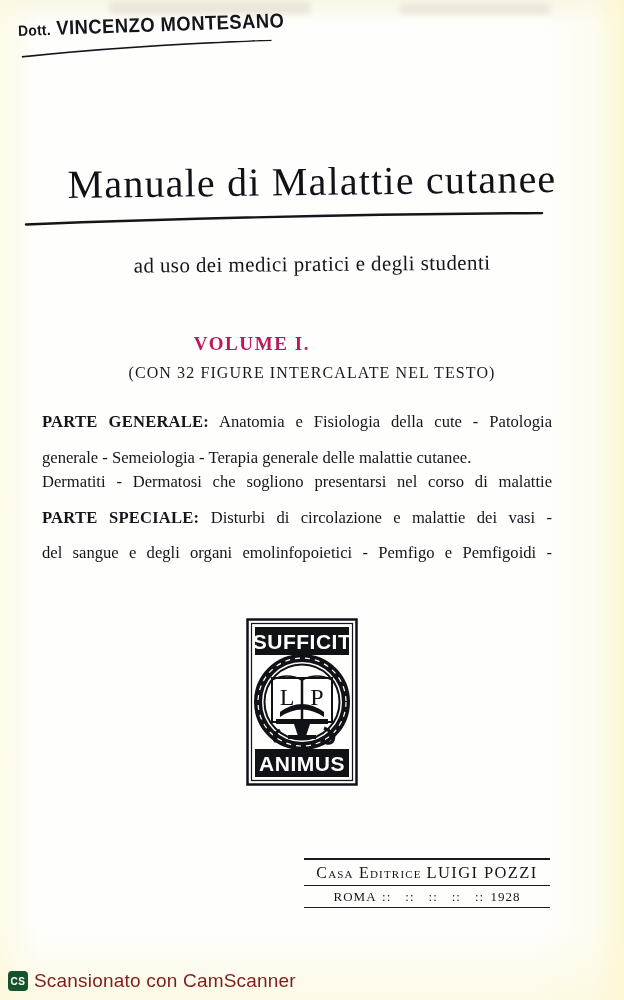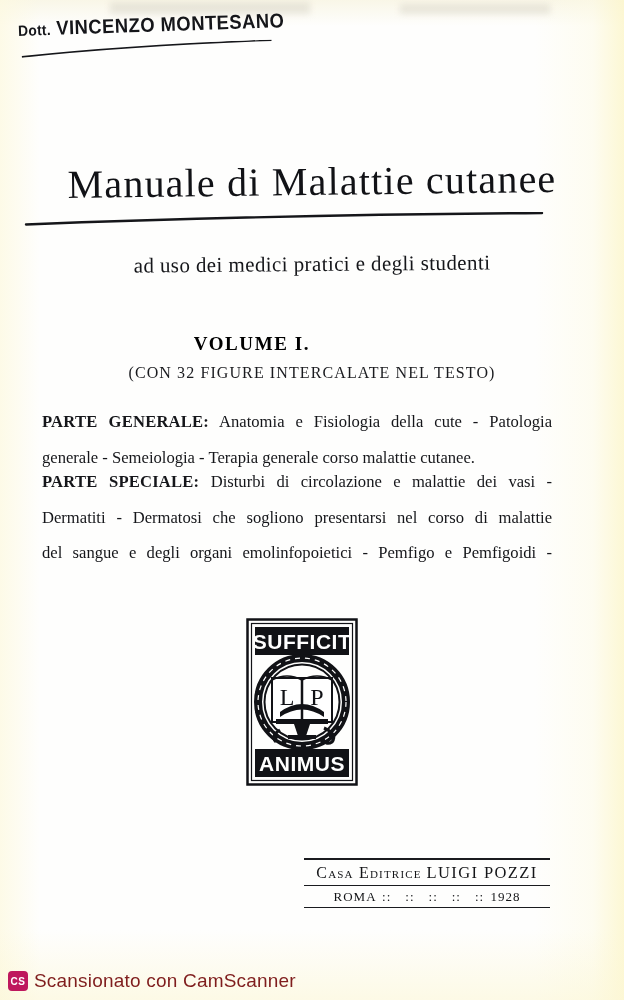--- a/index.html
+++ b/index.html
@@ -123,21 +123,21 @@
   
   .volume {
     position: absolute;
     left: 0;
     top: 333px;
     width: 504px;
     text-align: center;
     font-size: 19px;
     font-weight: bold;
     letter-spacing: 1.6px;
-    color: #000000;
+    color: #be185d;
   }
   .figures-note {
     position: absolute;
     left: 0;
     top: 364px;
     width: 624px;
     text-align: center;
     font-size: 16px;
     letter-spacing: 1.1px;
     color: #1a1b1f;
@@ -229,21 +229,21 @@
     left: 8px;
     bottom: 8px;
     display: flex;
     align-items: center;
     gap: 6px;
   }
   .watermark-badge {
     width: 20px;
     height: 20px;
     border-radius: 4px;
-    background: #be185d;
+    background: #14532d;
     color: #ffffff;
     font-family: "Liberation Sans", "DejaVu Sans", sans-serif;
     font-size: 10px;
     font-weight: bold;
     display: flex;
     align-items: center;
     justify-content: center;
     letter-spacing: 0.5px;
   }
   .watermark-text {
@@ -295,26 +295,26 @@
     </div>
   </div>
 
   <div class="subtitle">ad uso dei medici pratici e degli studenti</div>
 
   <div class="volume">VOLUME I.</div>
   <div class="figures-note">(CON 32 FIGURE INTERCALATE NEL TESTO)</div>
 
   <div class="part" id="part-general">
     <p><span class="part-label">PARTE GENERALE:</span><span> Anatomia e Fisiologia della cute - Patologia</span></p>
-    <p class="last">generale - Semeiologia - Terapia generale corso malattie cutanee.</p>
+    <p class="last">generale - Semeiologia - Terapia generale delle malattie cutanee.</p>
   </div>
 
   <div class="part" id="part-special">
+    <p>Dermatiti - Dermatosi che sogliono presentarsi nel corso di malattie</p>
     <p><span class="part-label">PARTE SPECIALE:</span><span> Disturbi di circolazione e malattie dei vasi -</span></p>
-    <p>Dermatiti - Dermatosi che sogliono presentarsi nel corso di malattie</p>
     <p>del sangue e degli organi emolinfopoietici - Pemfigo e Pemfigoidi -</p>
   </div>
 
   <div class="emblem">
     <svg width="112" height="168" viewBox="0 0 112 168">
 
       <rect x="1.5" y="1.5" width="109" height="165" fill="none" stroke="#111216" stroke-width="2.5"></rect>
       <rect x="5.5" y="5.5" width="101" height="157" fill="none" stroke="#111216" stroke-width="1.2"></rect>
 
       <rect x="9" y="9" width="94" height="28" fill="#111216"></rect>

